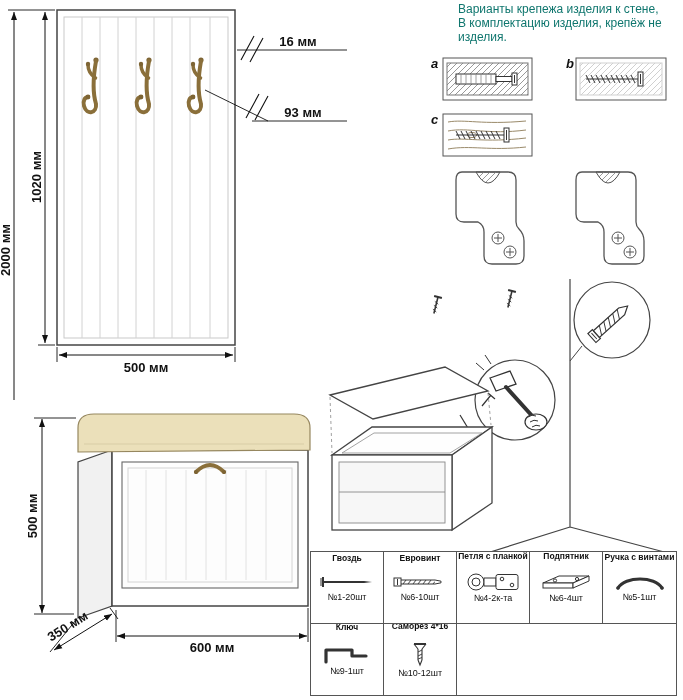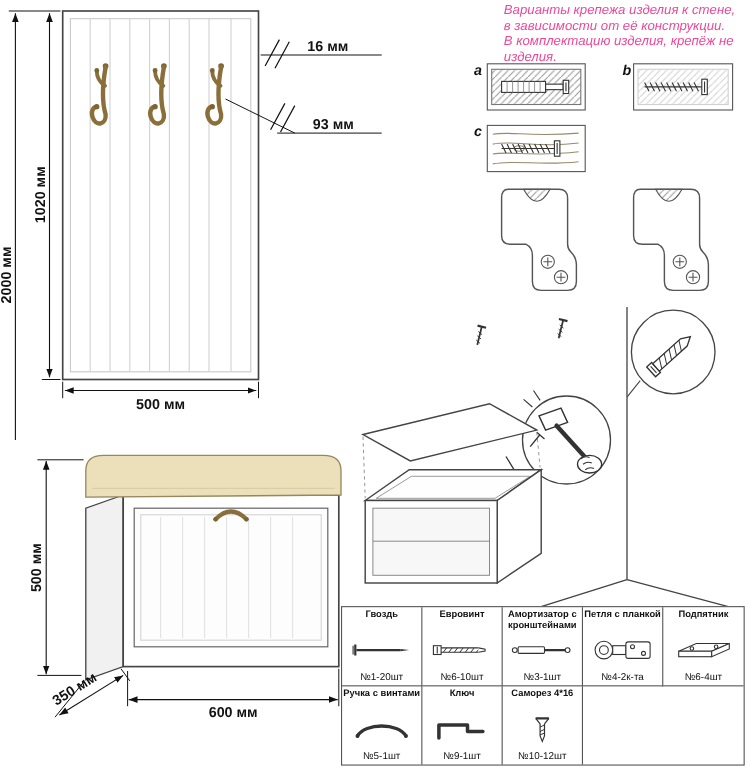--- a/index.html
+++ b/index.html
@@ -1,23 +1,23 @@
 <!DOCTYPE html>
 <html><head>
 <meta charset="utf-8">
 <style>
   html,body{margin:0;padding:0;}
   body{width:683px;height:700px;position:relative;background:#fff;font-family:"Liberation Sans",sans-serif;color:#111;overflow:hidden;}
   .abs{position:absolute;}
   svg text{font-family:"Liberation Sans",sans-serif;}
   .dim{font-size:13px;font-weight:bold;fill:#111;}
   .optlabel{font-size:13px;font-weight:bold;font-style:italic;fill:#111;}
-  .note{font-size:12px;line-height:14px;color:#ec4899;width:224px;font-style:italic;}
+  .note{font-size:12px;line-height:14px;color:#0f766e;width:224px;}
   .parts{display:grid;grid-template-columns:repeat(5,1fr);grid-template-rows:repeat(2,1fr);width:367px;height:145px;border:1px solid #555;background:#fff;box-sizing:border-box;}
-  .cell{border-right:1px solid #555;border-bottom:1px solid #555;display:flex;flex-direction:column;align-items:center;box-sizing:border-box;padding:2px 1px 3px;overflow:hidden;}
+  .cell{border-right:1px solid #555;border-bottom:1px solid #555;display:flex;flex-direction:column;align-items:center;box-sizing:border-box;padding:2px 1px 21px;overflow:hidden;justify-content:center;}
   .cell:nth-child(5n){border-right:none;}
   .cell:nth-child(n+6){border-bottom:none;}
   .pname{font-size:8.5px;font-weight:bold;text-align:center;line-height:1.12;min-height:19px;}
   .picon{flex:1;display:flex;align-items:center;justify-content:center;width:100%;}
   .pqty{font-size:9px;text-align:center;}
 </style>
 </head>
 <body>
 
 <svg class="abs" style="left:0;top:0" width="360" height="400" viewBox="0 0 360 400">
@@ -95,21 +95,20 @@
     <path d="M116,210 V242 M308,208 V242" stroke-width="0.9"></path>
     <line x1="117" y1="236" x2="307" y2="236" marker-start="url(#as2)" marker-end="url(#ae2)"></line>
   </g>
   <text class="dim" transform="translate(37,116) rotate(-90)" text-anchor="middle">500 мм</text>
   <text class="dim" transform="translate(70,230) rotate(-32)" text-anchor="middle">350 мм</text>
   <text class="dim" x="212" y="252" text-anchor="middle">600 мм</text>
 </svg>
 
 <div class="abs note" style="left:458px;top:2px">
   <div>Варианты крепежа изделия к стене,</div>
-  <div>в зависимости от её конструкции.</div>
   <div>В комплектацию изделия, крепёж не</div>
   <div>изделия.</div>
 </div>
 
 <svg class="abs" style="left:420px;top:52px" width="263" height="235" viewBox="0 0 263 235">
   <defs>
     <pattern id="diagHatch" patternUnits="userSpaceOnUse" width="6" height="6">
         <path d="M0,6 L6,0" stroke="#999" stroke-width="1"></path>
       </pattern>
   </defs>
@@ -231,34 +230,20 @@
           <g stroke="#333" fill="#fff" stroke-width="1">
             <rect x="3" y="4" width="7" height="8"></rect>
             <path d="M6.5,5 V11" stroke-width="1"></path>
             <path d="M10,6 H44 M10,10 H44" fill="none"></path>
             <path d="M12,10 L15,6 M17,10 L20,6 M22,10 L25,6 M27,10 L30,6 M32,10 L35,6 M37,10 L40,6 M42,10 L44,7.5" fill="none" stroke-width="0.9"></path>
             <path d="M44,6 L50,7.2 L50,8.8 L44,10" fill="#fff"></path>
           </g>
         </svg>
       </div>
     <div class="pqty">№6-10шт</div>
-  </div>
-  <div class="cell">
-    <div class="pname">Амортизатор с кронштейнами</div>
-    <div class="picon">
-        <svg width="58" height="16" viewBox="0 0 58 16">
-          <g stroke="#333" fill="#fff">
-            <circle cx="4" cy="8" r="2.2"></circle>
-            <rect x="7" y="5" width="24" height="6" rx="1"></rect>
-            <path d="M31,8 H50" stroke-width="2"></path>
-            <circle cx="52" cy="8" r="2.2"></circle>
-          </g>
-        </svg>
-      </div>
-    <div class="pqty">№3-1шт</div>
   </div>
   <div class="cell">
     <div class="pname">Петля с планкой</div>
     <div class="picon">
         <svg width="58" height="22" viewBox="0 0 58 22">
           <g stroke="#333" fill="#fff">
             <circle cx="12" cy="11" r="8"></circle>
             <circle cx="12" cy="11" r="4"></circle>
             <rect x="20" y="7" width="12" height="8"></rect>
             <rect x="32" y="3.5" width="22" height="15" rx="2"></rect>

